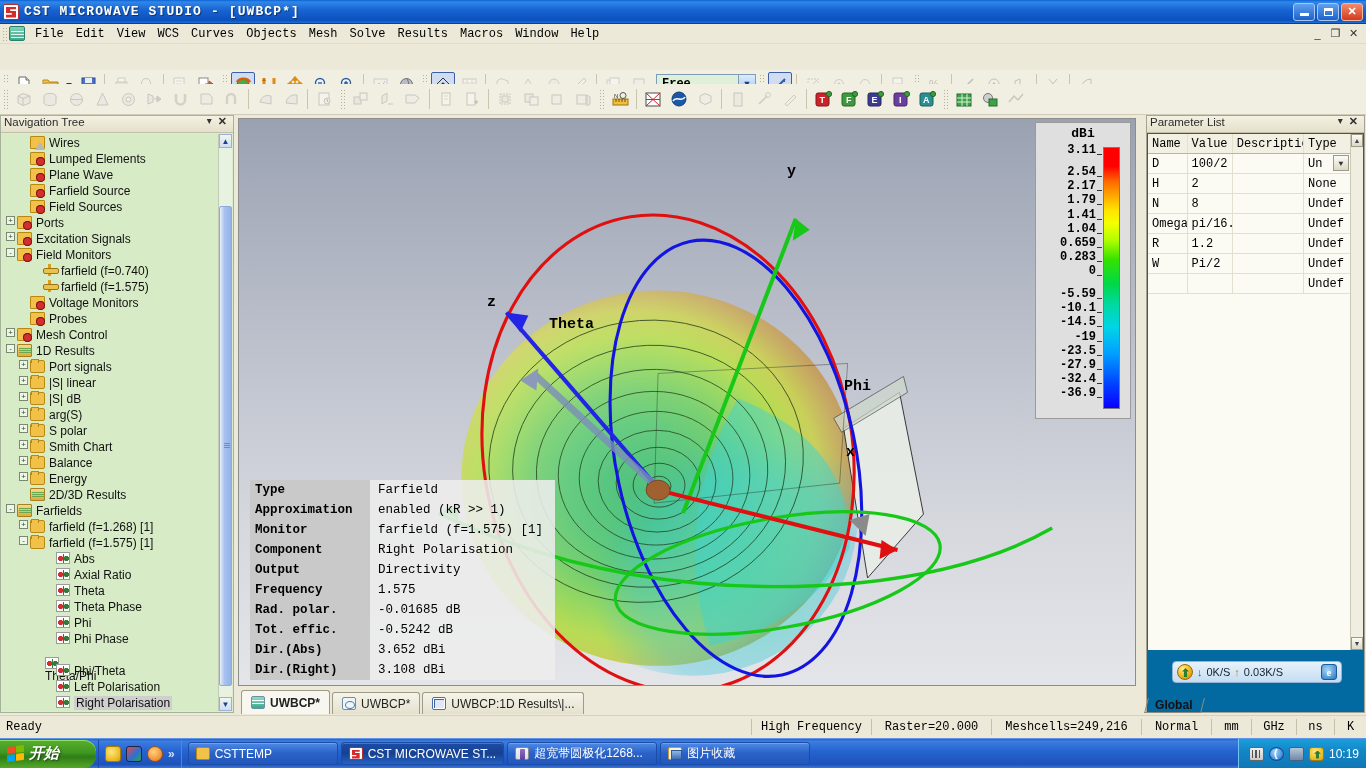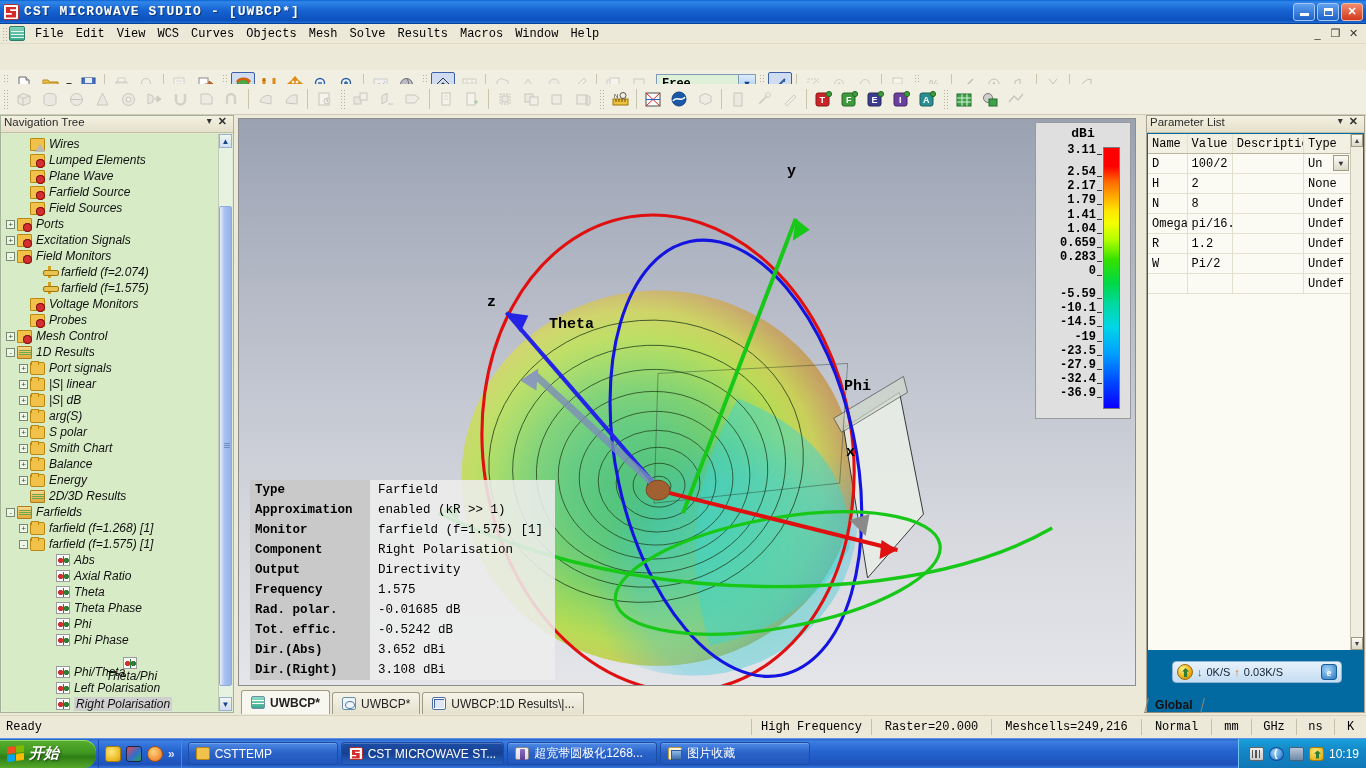--- a/index.html
+++ b/index.html
@@ -120,21 +120,21 @@
     display: flex; align-items: flex-start; padding: 0 3px;
     font-family: "Liberation Sans", sans-serif; font-size: 11.5px; color: #2b2b2b;
   }
   .panel-caption .cap-btns { margin-left: auto; display: flex; gap: 6px; padding-right: 3px; }
   .cap-btn { font-size: 10px; color: #333; line-height: 1; }
   .cap-btn.x { font-weight: bold; font-size: 11px; }
   .treebody {
     position: absolute; left: 1px; top: 18px; right: 15px; bottom: 1px;
     background: #d7ecc6; overflow: hidden; padding-top: 2px;
   }
-  .tnode { display: flex; align-items: center; height: 16px; padding-left: 4px; white-space: nowrap; font-style: italic; }
+  .tnode { display: flex; align-items: flex-start; height: 16px; padding-left: 4px; white-space: nowrap; }
   .tnode .expander {
     width: 9px; height: 9px; border: 1px solid #7a8a72; background: #eef7e6;
     font-size: 8px; line-height: 7px; text-align: center; color: #2a4a2a; flex: none;
     font-family: "Liberation Sans", sans-serif; margin-right: 2px;
   }
   .tnode .expander.blank { border: none; background: none; }
   .ticon { width: 15px; height: 13px; flex: none; margin-right: 4px; position: relative; }
   .ico-folder { background: #f2c14a; border:1px solid #b8880f; border-radius: 1px 2px 2px 2px; }
   .ico-folder::before { content:""; position:absolute; left:0; top:-2px; width:6px; height:3px;
     background:#f2c14a; border:1px solid #b8880f; border-bottom:none; border-radius:1px 1px 0 0;}
@@ -918,21 +918,21 @@
           <span class="tlabel">Excitation Signals</span>
         </div>
         <div class="tnode" style="padding-left: 4px;">
           <span class="expander">-</span>
           <span class="ticon ico-gear"></span>
           <span class="tlabel">Field Monitors</span>
         </div>
         <div class="tnode" style="padding-left: 30px;">
           <span class="expander blank"></span>
           <span class="ticon ico-mon"></span>
-          <span class="tlabel">farfield (f=2.074)</span>
+          <span class="tlabel">farfield (f=0.740)</span>
         </div>
         <div class="tnode" style="padding-left: 30px;">
           <span class="expander blank"></span>
           <span class="ticon ico-mon"></span>
           <span class="tlabel">farfield (f=1.575)</span>
         </div>
         <div class="tnode" style="padding-left: 17px;">
           <span class="expander blank"></span>
           <span class="ticon ico-gear"></span>
           <span class="tlabel">Voltage Monitors</span>

